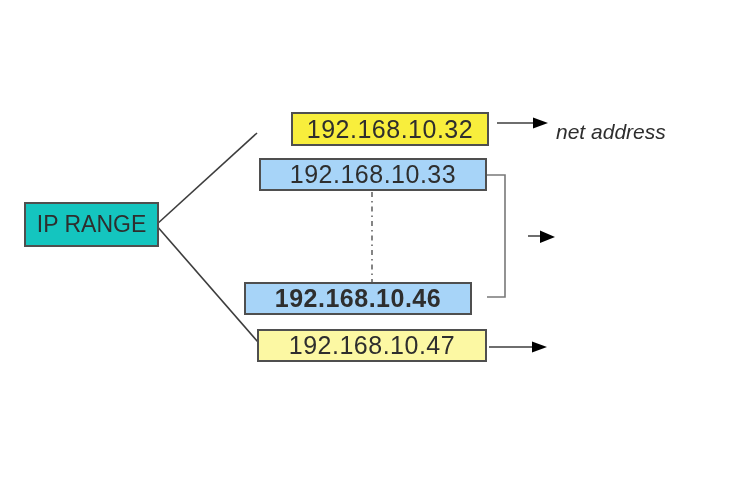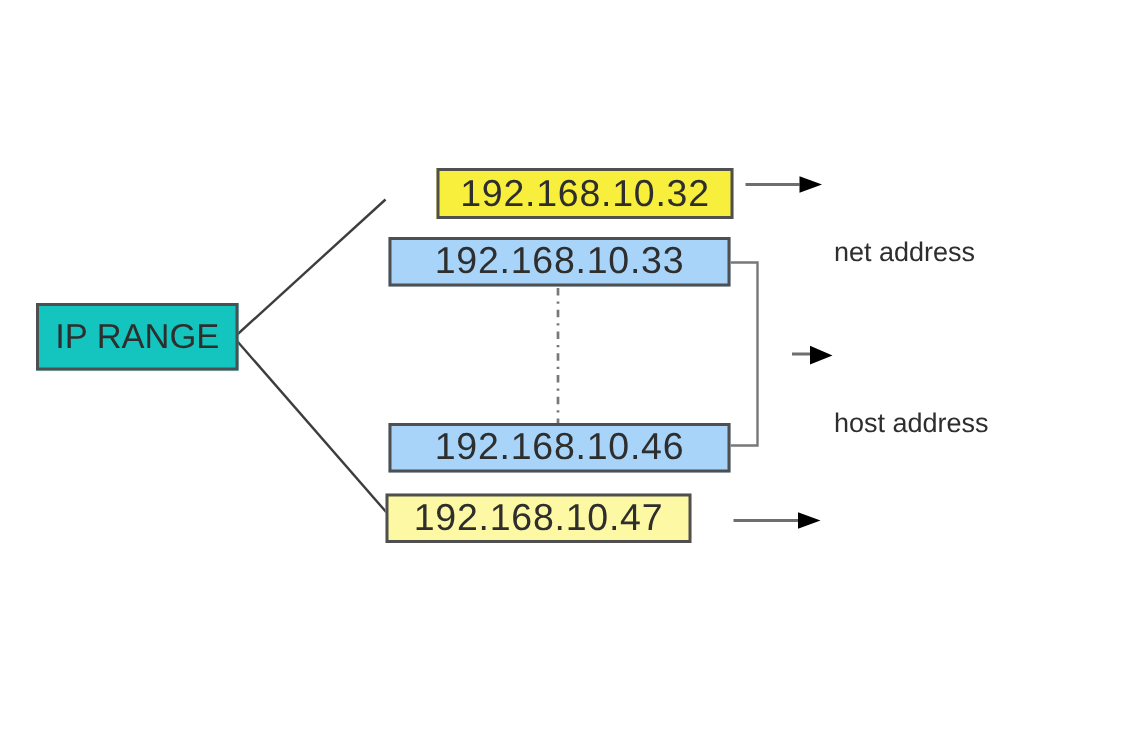--- a/index.html
+++ b/index.html
@@ -32,29 +32,29 @@
     white-space:nowrap;
   }
   .root-node{
     left:24px;top:202px;width:135px;height:45px;
     background:var(--root-fill);
     font-size:23px;
   }
   .addr{font-size:25px;letter-spacing:0.5px;}
   .addr-net{left:257px;top:112px;width:198px;height:34px;background:var(--net-fill);margin-left:34px;}
   .addr-host-first{left:259px;top:158px;width:228px;height:33px;background:var(--host-fill);text-align:center;}
-  .addr-host-last{left:259px;top:282px;width:228px;height:33px;background:var(--host-fill);}
-  .addr-broadcast{left:257px;top:329px;width:204px;height:33px;background:var(--broadcast-fill);}
+  .addr-host-last{left:244px;top:282px;width:228px;height:33px;background:var(--host-fill);font-weight:bold;}
+  .addr-broadcast{left:257px;top:329px;width:230px;height:33px;background:var(--broadcast-fill);}
   .edge-label{
     position:absolute;
-    font-size:18px;
+    font-style:italic;
+    font-size:21px;
     line-height:26px;
     white-space:nowrap;
     color:var(--text);
-    margin-top:36px;
   }
   .label-net{left:556px;top:119px;}
   .label-host{left:556px;top:233px;}
   .label-broadcast{left:556px;top:335px;}
 </style>
 </head>
 <body>
 
 <div class="stage">
 
@@ -92,16 +92,15 @@
   <div class="node addr addr-host-last">
     <span>192.168.10.46</span>
   </div>
 
   <div class="node addr addr-broadcast">
     <span>192.168.10.47</span>
   </div>
 
   <div class="edge-label label-net">net address</div>
 
-  <div class="edge-label label-host">host address</div>
 
 
 </div>
 
 </body></html>

